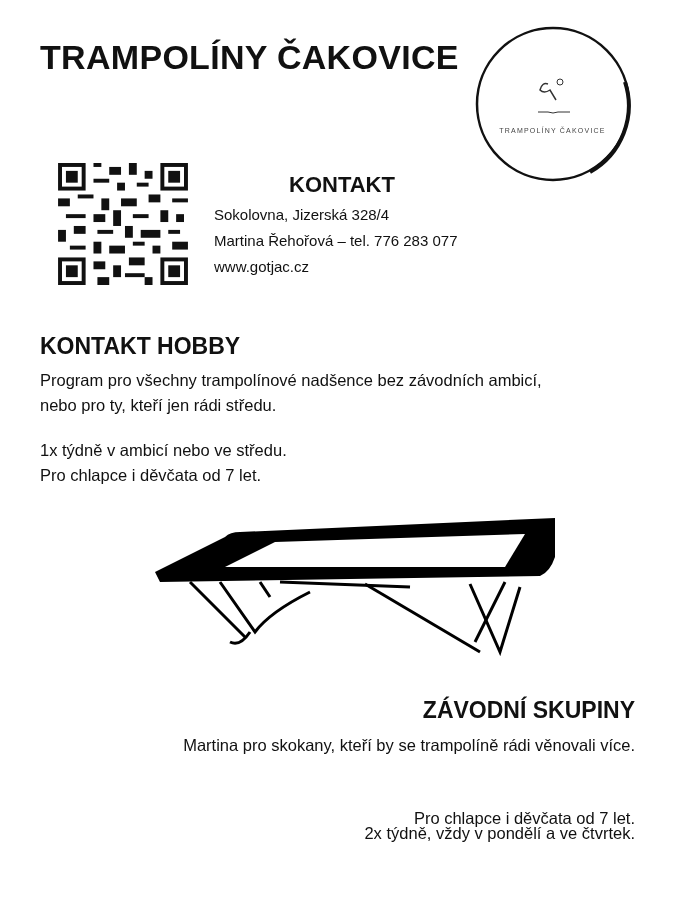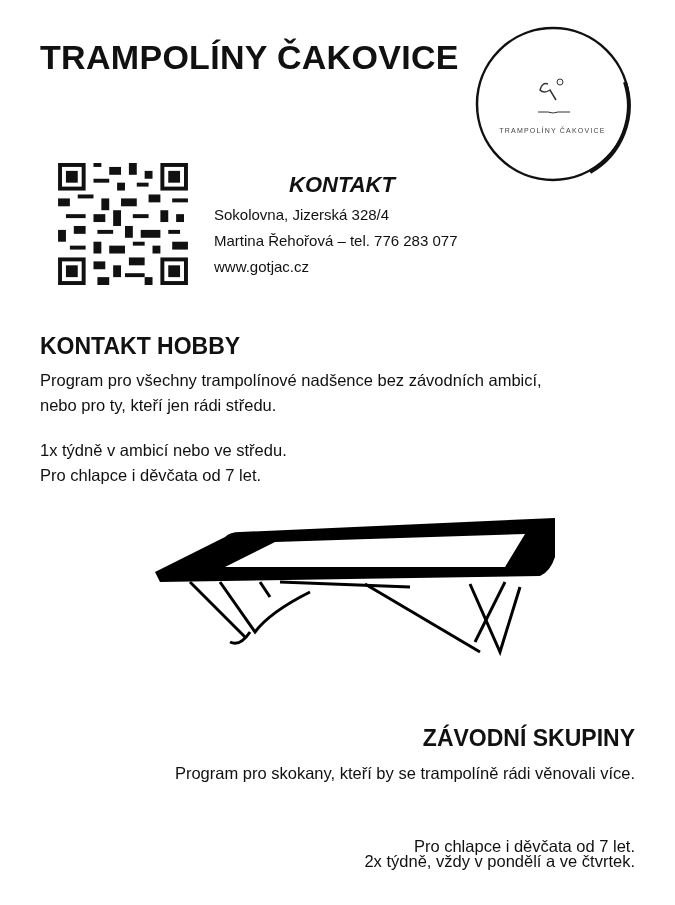--- a/index.html
+++ b/index.html
@@ -1,25 +1,25 @@
 <!DOCTYPE html>
 <html><head>
 <meta charset="utf-8">
 <style>
   html, body { margin:0; padding:0; background:#fff; }
   body { width:675px; height:905px; position:relative; overflow:hidden; font-family:"Liberation Sans", sans-serif; color:#111; }
   .title { position:absolute; left:40px; top:38px; font-size:34px; font-weight:bold; letter-spacing:0.3px; }
   .logo { position:absolute; left:470px; top:22px; width:165px; height:165px; }
   .logo-text { position:absolute; left:0; width:165px; top:105px; text-align:center; font-size:7px; letter-spacing:1.2px; color:#444; }
   .qr { position:absolute; left:57px; top:163px; width:132px; height:122px; }
-  .kontakt-title { position:absolute; left:214px; top:172px; width:256px; text-align:center; font-size:22px; font-weight:bold;font-style:italic; }
+  .kontakt-title { position:absolute; left:214px; top:172px; width:256px; text-align:center; font-size:22px; font-weight:bold; }
   .kontakt-line { position:absolute; left:214px; font-size:15px; }
   .h2 { position:absolute; font-size:23px; font-weight:bold; }
   .p { position:absolute; font-size:16.5px; line-height:26px;text-align:center; }
-  .right { text-align:right;margin-top:28px; }
+  .right { text-align:right; }
   .tramp { position:absolute; left:150px; top:512px; width:410px; height:150px; }
 </style>
 </head>
 <body>
 
 <div class="title">TRAMPOLÍNY ČAKOVICE</div>
 
 <div class="logo">
   <svg width="165" height="165" viewBox="0 0 165 165">
     <circle cx="83" cy="82" r="76" fill="none" stroke="#111" stroke-width="2.5"></circle>
@@ -109,15 +109,15 @@
       <path d="M110 70 L120 85"></path>
         <path d="M215 72 L330 140"></path>
         <path d="M320 72 L350 140 L370 75"></path>
         <path d="M355 70 L325 130"></path>
       <path d="M130 70 L260 75"></path>
     </g>
   </svg>
 </div>
 
 <div class="h2 right" style="right:40px; top:697px">ZÁVODNÍ SKUPINY</div>
-<div class="p right" style="right:40px; top:732px">Program pro skokany, kteří by se trampolíně rádi věnovali více.</div>
+<div class="p right" style="right:40px; top:732px">Martina pro skokany, kteří by se trampolíně rádi věnovali více.</div>
 <div class="p right" style="right:40px; top:820px">2x týdně, vždy v pondělí a ve čtvrtek.</div>
 <div class="p right" style="right:40px; top:805px">Pro chlapce i děvčata od 7 let.</div>
 
 </body></html>

